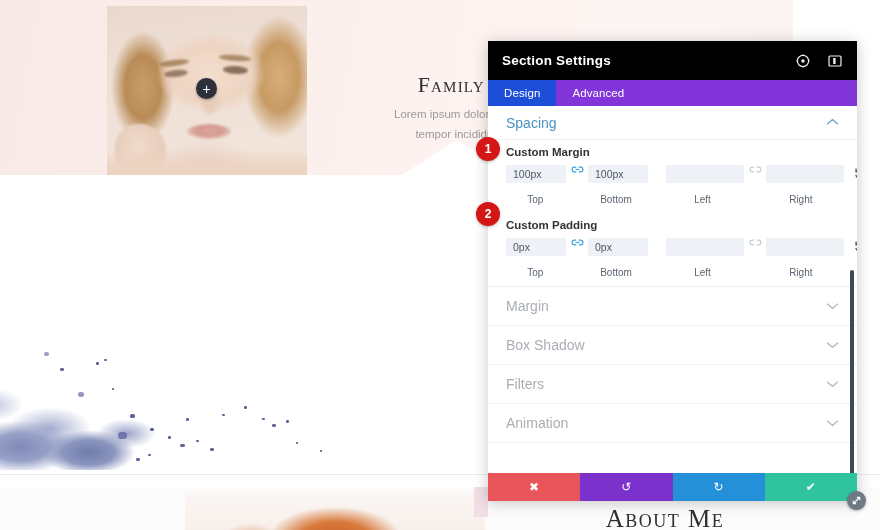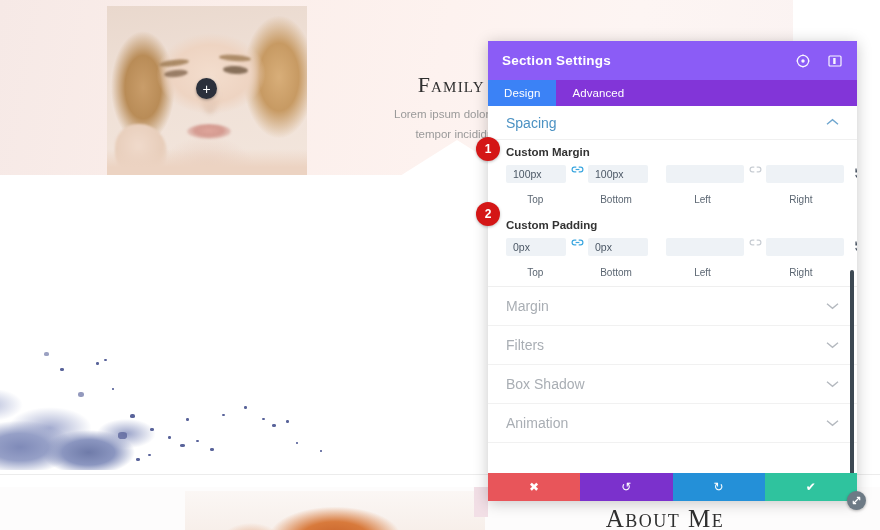--- a/index.html
+++ b/index.html
@@ -114,34 +114,34 @@
   .hr-thin { position:absolute; left:0; top:474px; width:880px; height:1px; background:#ececec; }
 
   
   .panel {
     position:absolute; left:488px; top:41px; width:369px; height:460px;
     background:#ffffff;
     box-shadow:0 2px 14px rgba(0,0,0,.22);
     display:flex; flex-direction:column;
   }
   .panel-header {
-    height:39px; background:#8b5cf6; color:#fff;
+    height:39px; background:#000000; color:#fff;
     display:flex; align-items:center; padding:0 14px;
     flex:0 0 auto;
   }
   .panel-title { font-size:13.5px; font-weight:bold; letter-spacing:.2px; }
   .header-icons { margin-left:auto; display:flex; align-items:center; gap:16px; }
   .hicon { width:16px; height:16px; opacity:.95; display:block; }
 
   .tabs { height:26px; background:#8235d8; display:flex; flex:0 0 auto; }
   .tab {
     height:26px; padding:0 16px; display:flex; align-items:center;
     color:#ffffff; font-size:11.5px; letter-spacing:.1px;
   }
-  .tab.active { background:#3b82f6; }
+  .tab.active { background:#1d4ed8; }
 
   .panel-body { flex:1 1 auto; overflow:hidden; position:relative; background:#fff; }
 
   .sec-open-head {
     height:34px; display:flex; align-items:center; padding:0 18px;
     border-bottom:1px solid #f0f0f0;
   }
   .sec-open-head .lbl { color:#4c92c3; font-size:14px; }
   .chev { margin-left:auto; color:#6fa6cf; font-size:11px; line-height:1; }
 
@@ -410,29 +410,29 @@
 
       <div class="acc">
         <span>Margin</span>
         <span class="chev2">
           <svg width="13" height="8" viewBox="0 0 13 8" fill="none" stroke="#b4b9bf" stroke-width="1.4">
             <path d="M1 1.8 L6.5 6.4 L12 1.8"></path>
           </svg>
         </span>
       </div>
       <div class="acc">
-        <span>Filters</span>
+        <span>Box Shadow</span>
         <span class="chev2">
           <svg width="13" height="8" viewBox="0 0 13 8" fill="none" stroke="#b4b9bf" stroke-width="1.4">
             <path d="M1 1.8 L6.5 6.4 L12 1.8"></path>
           </svg>
         </span>
       </div>
       <div class="acc">
-        <span>Box Shadow</span>
+        <span>Filters</span>
         <span class="chev2">
           <svg width="13" height="8" viewBox="0 0 13 8" fill="none" stroke="#b4b9bf" stroke-width="1.4">
             <path d="M1 1.8 L6.5 6.4 L12 1.8"></path>
           </svg>
         </span>
       </div>
       <div class="acc">
         <span>Animation</span>
         <span class="chev2">
           <svg width="13" height="8" viewBox="0 0 13 8" fill="none" stroke="#b4b9bf" stroke-width="1.4">

